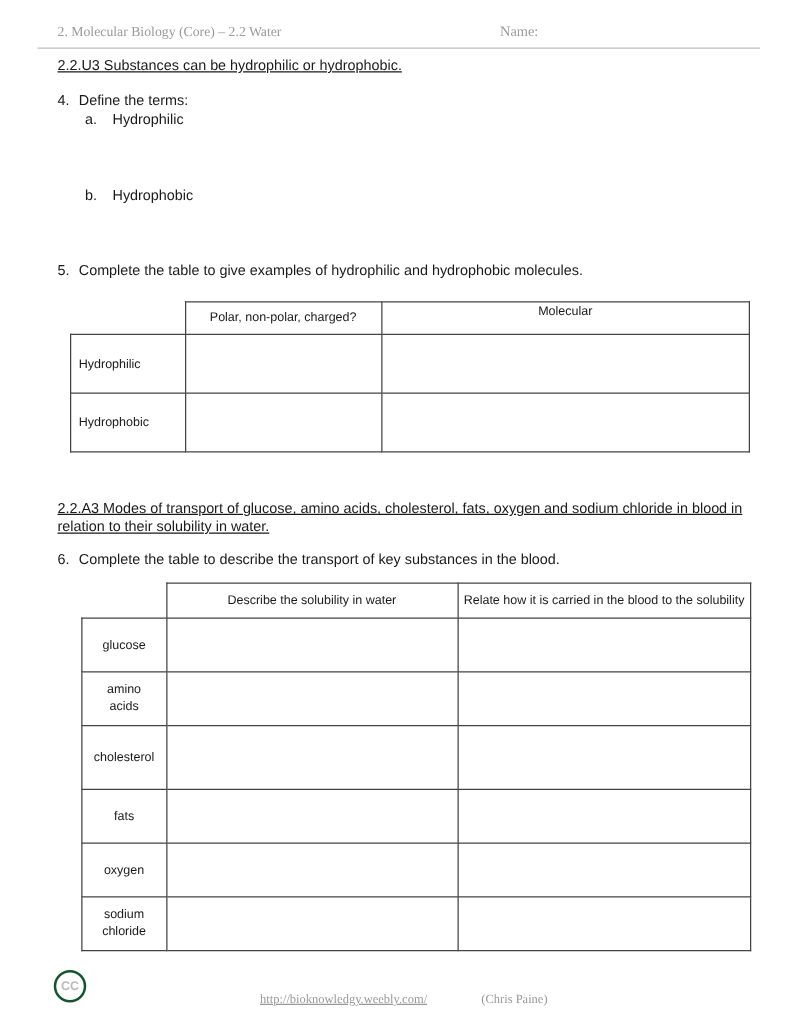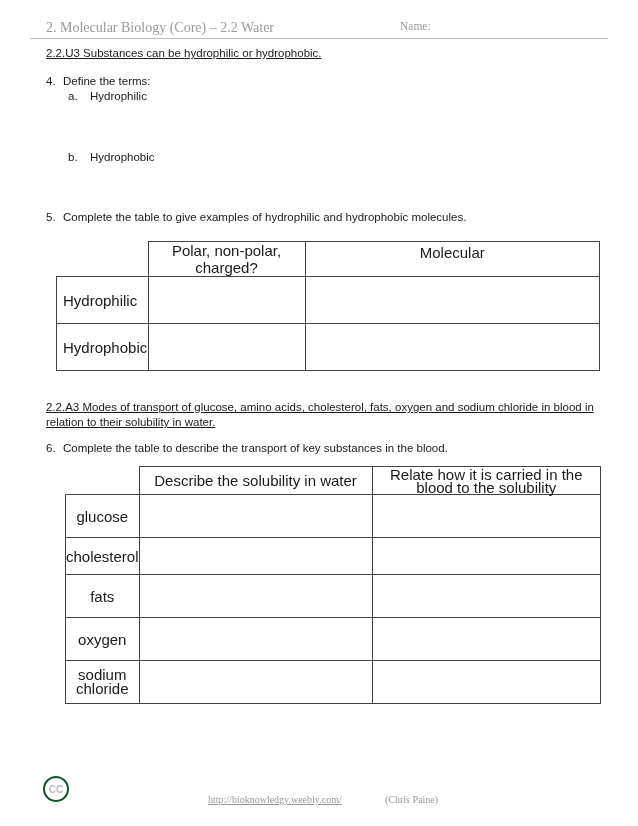--- a/index.html
+++ b/index.html
@@ -1,24 +1,24 @@
 <!DOCTYPE html>
 <html><head>
   <meta charset="utf-8">
   <style>
     html, body { margin: 0; padding: 0; background: #ffffff; }
     body { width: 638px; height: 826px; position: relative; overflow: hidden;
            font-family: "Liberation Sans", sans-serif; color: #1a1a1a; font-size: 11.5px; }
     .abs { position: absolute; }
-    .header { top: 20px; left: 46px; font-family: "Liberation Serif", serif; color: #9a9a9a; font-size: 14px; }
+    .header { top: 20px; left: 46px; font-family: "Liberation Serif", serif; color: #9a9a9a; font-size: 11px; }
     .header-name { top: 20px; left: 400px; font-family: "Liberation Serif", serif; color: #9a9a9a; font-size: 11.5px; }
     .hrule { position: absolute; left: 30px; width: 578px; top: 38px; border-top: 1px solid #bfbfbf; }
     .heading { text-decoration: underline; font-size: 11.5px; }
     table { border-collapse: collapse; position: absolute; }
-    td { border: 1px solid #444; padding: 0; font-size: 15px; }
+    td { border: 1px solid #444; padding: 0; font-size: 10px; }
     .t1 td.empty-corner { border: none; }
     .t2 td.empty-corner { border: none; }
     .center { text-align: center; }
     .footer-link { color: #999; text-decoration: underline; font-family: "Liberation Serif", serif; font-size: 10px; margin-left: 36px; }
     .footer-author { color: #999; font-family: "Liberation Serif", serif; font-size: 10px; }
     .cc-icon { width: 22px; height: 22px; border: 2px solid #14532d; border-radius: 50%; color: #bbb;
                font-size: 10px; font-weight: bold; display: flex; align-items: center; justify-content: center; }
   </style>
 </head>
 <body>
@@ -70,21 +70,26 @@
       <tr style="height:28px;">
     <td class="empty-corner" style="width:67px;"></td>
     <td class="center" style="width:232px;">Describe the solubility in water</td>
     <td class="center" style="padding:0 4px; line-height:13px;">Relate how it is carried in the blood to the solubility</td>
   </tr>
   <tr style="height:43px;">
     <td class="center">glucose</td>
     <td></td>
     <td></td>
   </tr>
-  <tr style="height:37px;">
+  <tr style="height:43px;">
+    <td class="center" style="padding:0 14px; line-height:14px;">amino acids</td>
+    <td></td>
+    <td></td>
+  </tr>
+  <tr style="height:51px;">
     <td class="center">cholesterol</td>
     <td></td>
     <td></td>
   </tr>
   <tr style="height:43px;">
     <td class="center">fats</td>
     <td></td>
     <td></td>
   </tr>
   <tr style="height:43px;">

